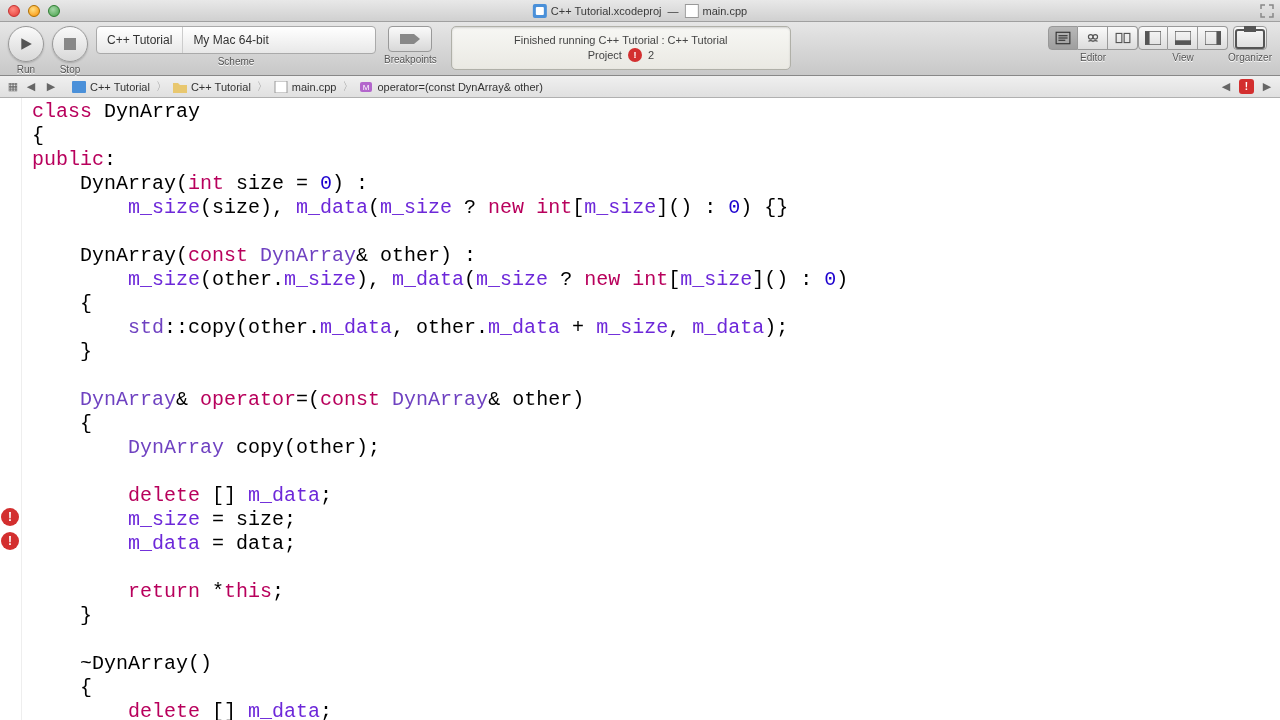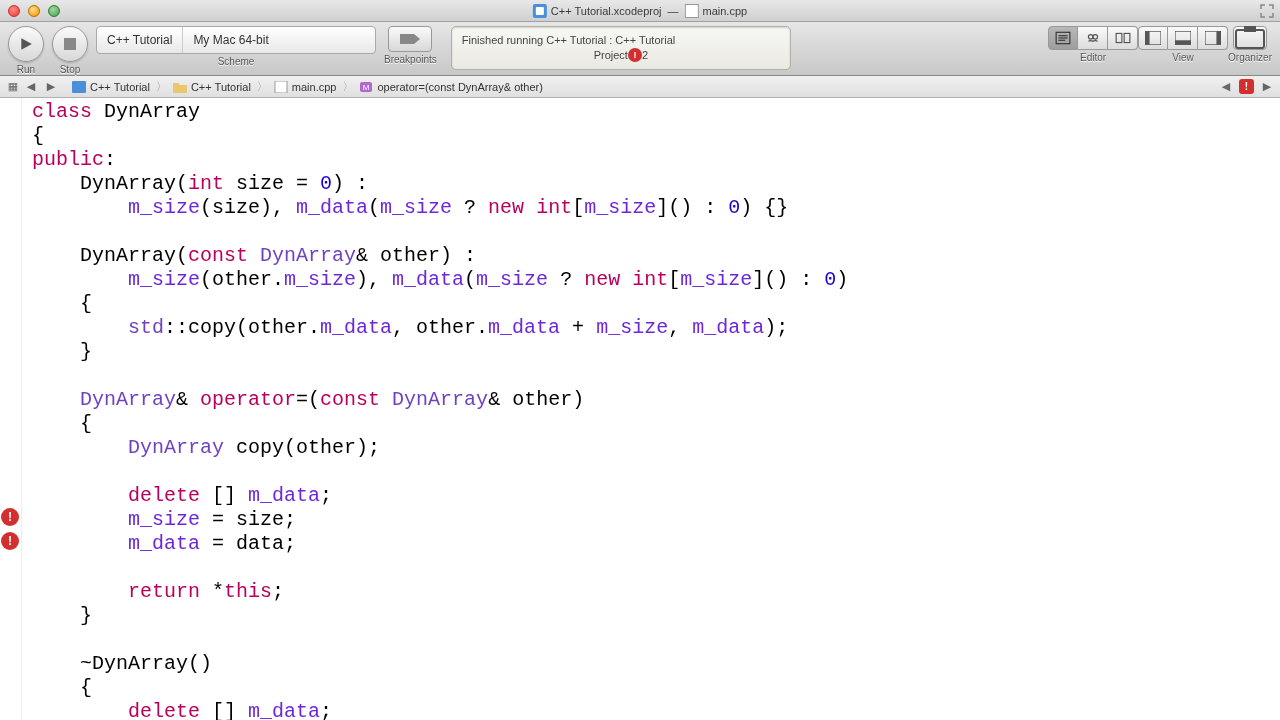--- a/index.html
+++ b/index.html
@@ -115,22 +115,22 @@
   border: 1px solid #b0b0a8;
   border-radius: 5px;
   box-shadow: inset 0 1px 2px rgba(0,0,0,0.15);
   display: flex;
   flex-direction: column;
   justify-content: center;
   padding: 0 10px;
   font-size: 11px;
   color: #444;
 }
-.activity .top { text-align: left; }
-.activity .bottom { display: flex; justify-content: center; align-items: center; margin-top: 2px; }
+.activity .top { text-align: center; }
+.activity .bottom { display: flex; justify-content: center; gap: 6px; align-items: center; margin-top: 2px; }
 .issue-badge {
   background: #d32f2f; color: #fff; border-radius: 50%;
   width: 14px; height: 14px; display: inline-flex; align-items: center; justify-content: center;
   font-size: 9px; font-weight: bold;
 }
 .spacer-flex { flex: 1; }
 .right-groups { display: flex; align-items: flex-start; }
 .seg { display: flex; }
 .seg-btn {
   width: 30px; height: 24px;

